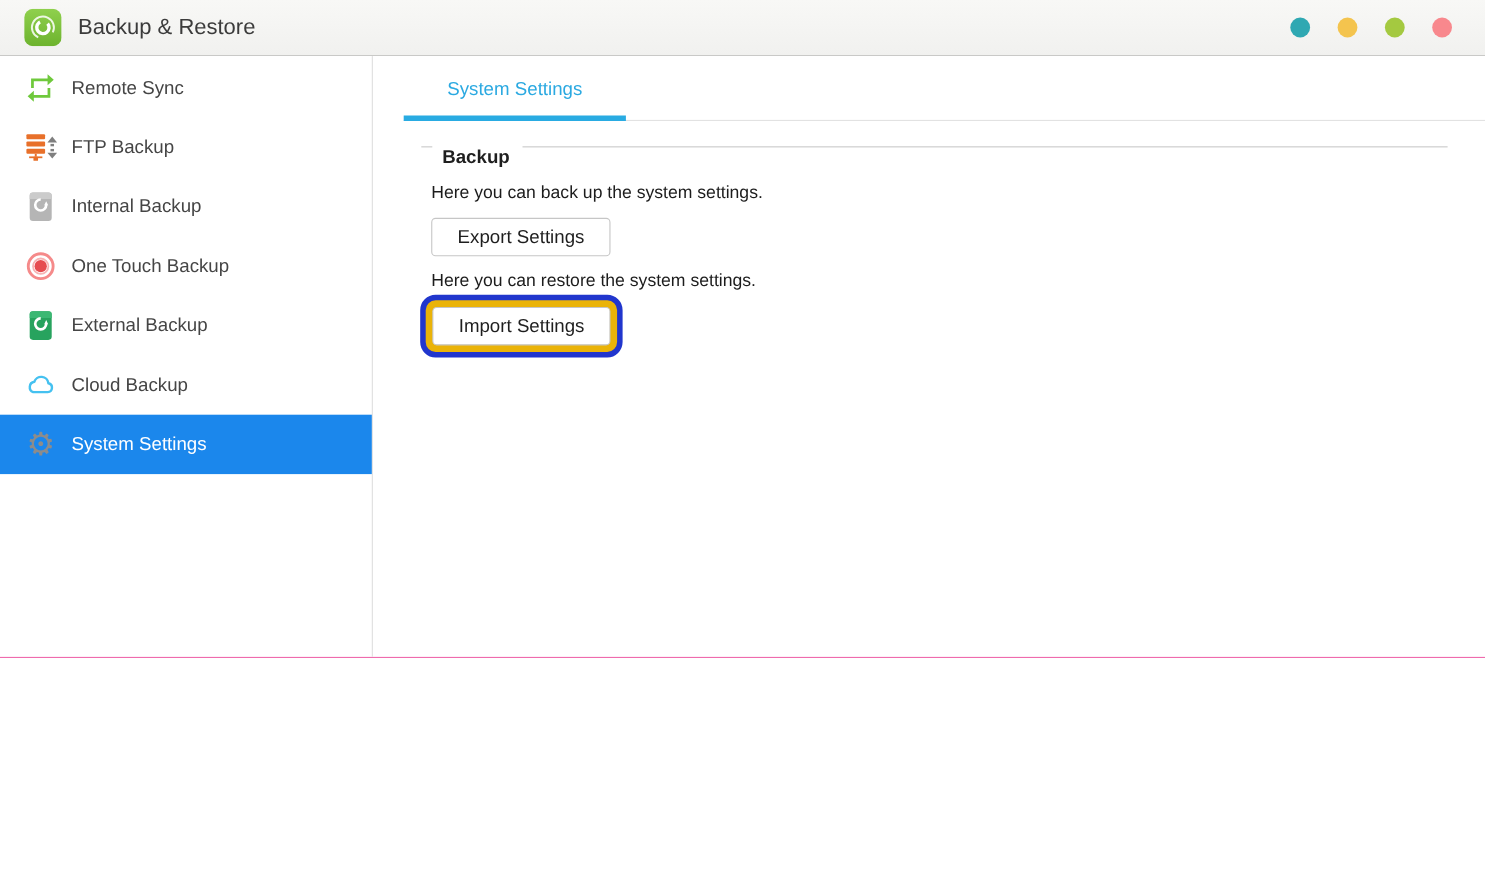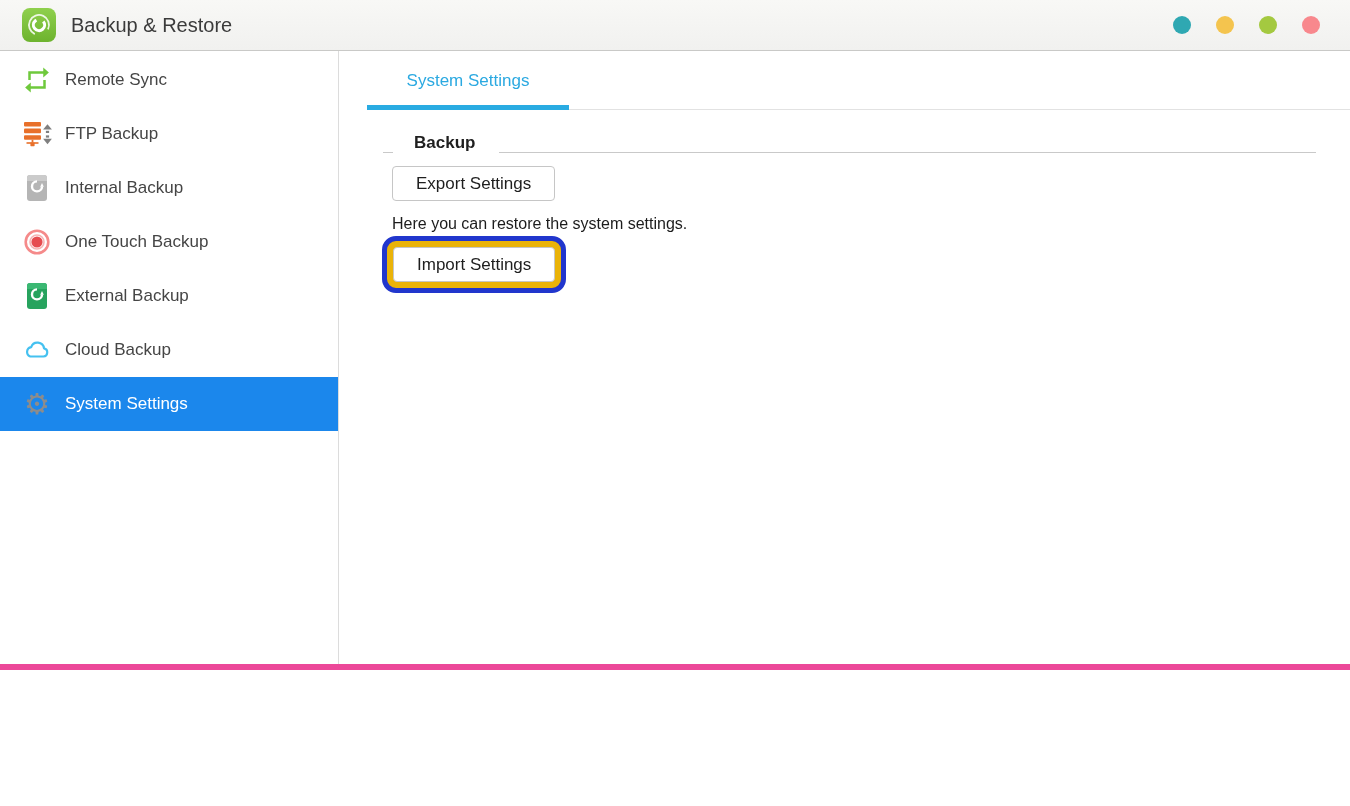--- a/index.html
+++ b/index.html
@@ -4,22 +4,22 @@
 <style>
   * { box-sizing: border-box; margin: 0; padding: 0; }
   html, body { width: 1350px; height: 806px; }
   body {
     font-family: "Liberation Sans", sans-serif;
     background: #ffffff;
     overflow: hidden;
     position: relative;
   }
   .window {
-    width: 1350px; height: 670px;
-    border-bottom: 6px solid #ec4899;
+    width: 1350px; height: 598px;
+    border-bottom: 1px solid #ec4899;
     display: flex; flex-direction: column;
   }
 
   
   .header {
     height: 51px; flex: 0 0 51px;
     background: linear-gradient(#f8f8f6, #f1f1ef);
     border-bottom: 1px solid #c9c9c7;
     display: flex; align-items: center;
     padding-left: 22px;
@@ -63,21 +63,21 @@
   .main { flex: 1; position: relative; background: #ffffff; }
   .tabbar { position: relative; height: 59px; }
   .tab {
     position: absolute; left: 28px; top: 20px; width: 202px;
     text-align: center; font-size: 17px; color: #2ba9e1; cursor: pointer;
   }
   .tab-line { position: absolute; left: 28px; right: 0; top: 58px; height: 1px; background: #e2e2e2; }
   .tab-underline { position: absolute; left: 28px; top: 54px; width: 202px; height: 5px; background: #29abe2; }
 
   .content { padding: 0 34px 0 44px; }
-  .sec-head { display: flex; align-items: flex-end; gap: 12px; }
+  .sec-head { display: flex; align-items: flex-start; }
   .sec-head .dash { width: 10px; height: 1px; background: #c9c9c9; flex: 0 0 10px; }
   .sec-head .sec-title { margin-left: 9px; font-size: 17px; font-weight: bold; color: #1f1f1f; white-space: nowrap; }
   .sec-head .line { flex: 1; height: 1px; background: #c9c9c9; margin-left: 12px; }
   .sec-backup .sec-head { margin-top: 23px; }
   .sec-restore .sec-head { margin-top: 29px; }
   .desc { margin: 14px 0 0 9px; font-size: 16px; color: #1c1c1c; }
   .btn-row { margin: 13px 0 0 9px; display: flex; gap: 11px; }
   .btn {
     height: 35px; padding: 0 23px;
     background: #ffffff;
@@ -219,20 +219,21 @@
       </div>
 
       <div class="content">
 
         <div class="sec-backup">
           <div class="sec-head">
             <span class="dash"></span>
             <span class="sec-title">Backup</span>
             <span class="line"></span>
           </div>
+          <div class="desc">Here you can back up the system settings.</div>
           <div class="btn-row">
             <button class="btn">Export Settings</button>
           </div>
         </div>
 
         <div class="sec-restore">
           <div class="desc">Here you can restore the system settings.</div>
           <div class="highlight-ring">
             <button class="btn">Import Settings</button>
           </div>

